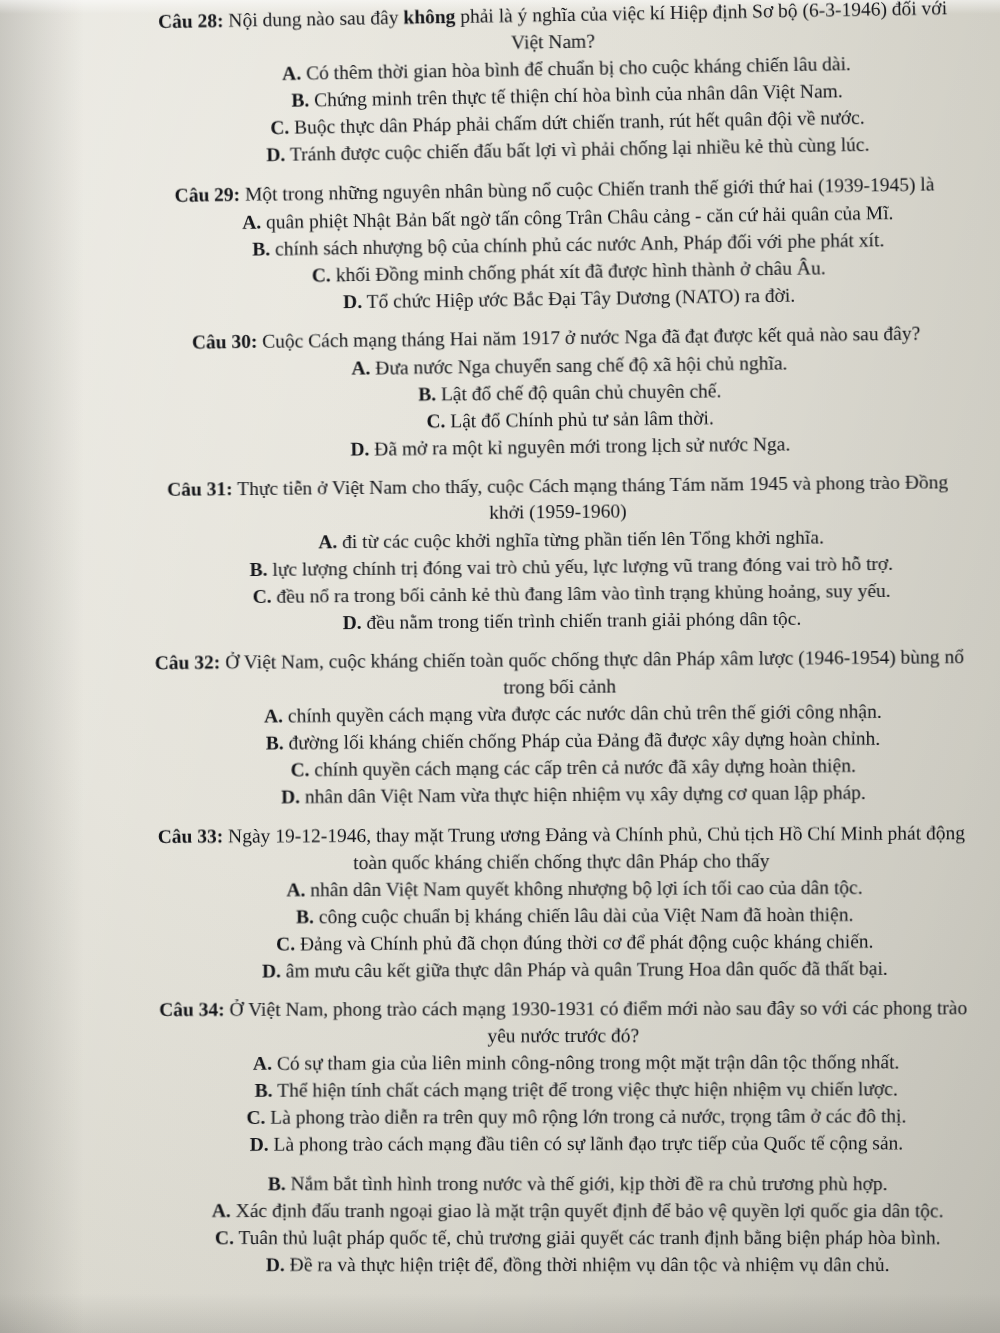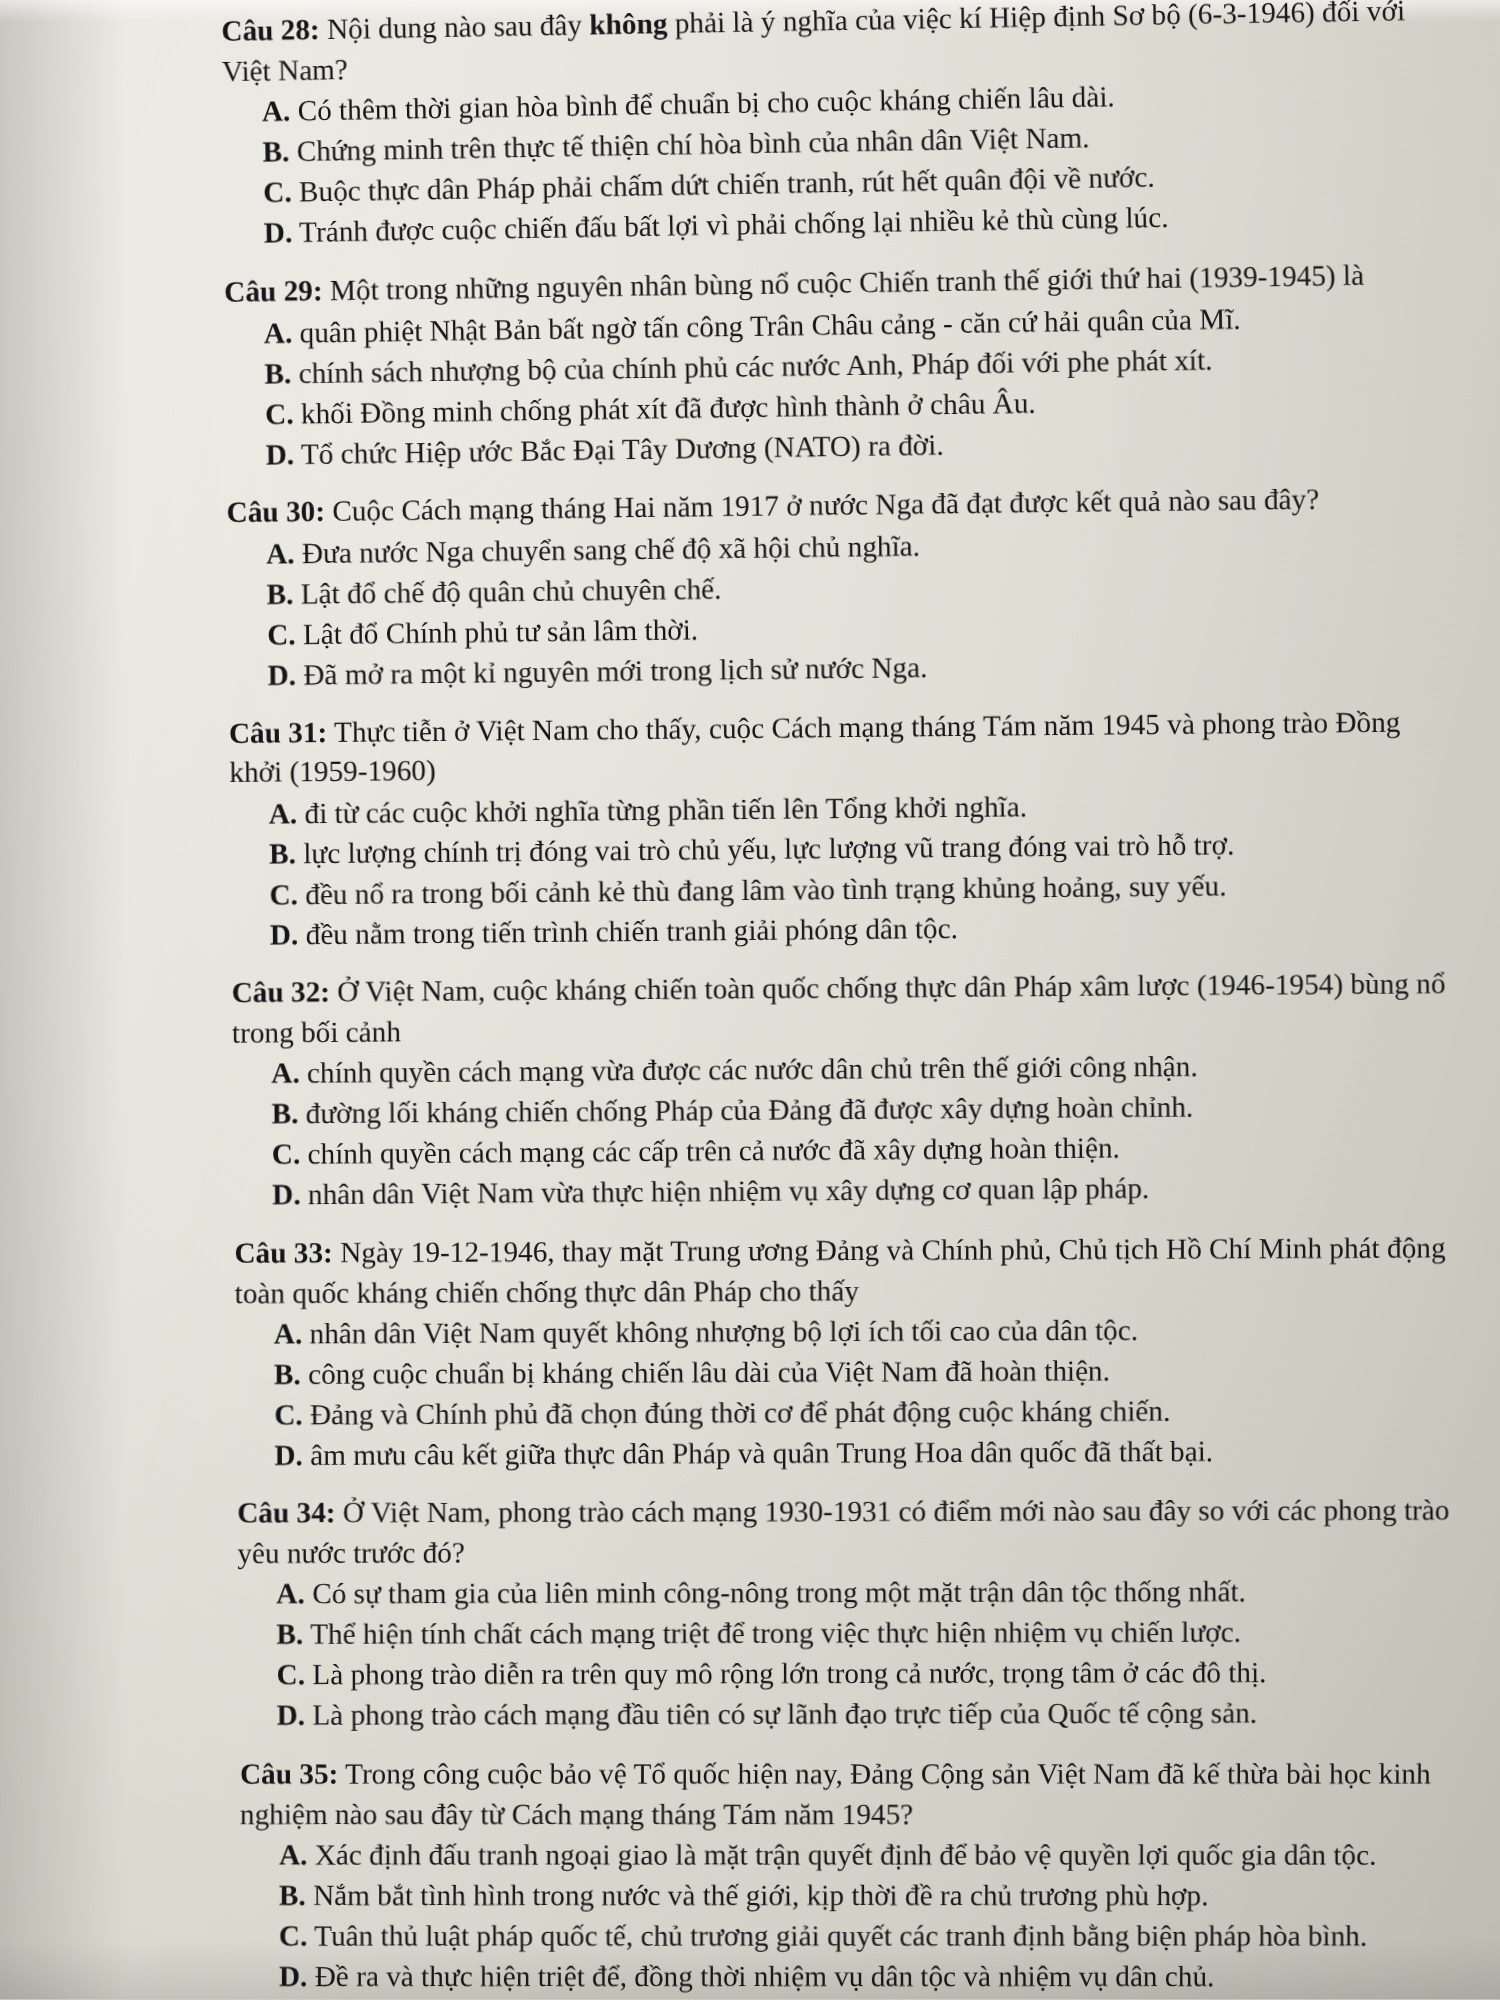--- a/index.html
+++ b/index.html
@@ -12,20 +12,21 @@
     background: #cfcdc4;
     font-family: "Liberation Serif", serif;
     overflow: hidden;
   }
   #page {
     position: relative;
     width: 1000px;
     height: 1333px;
     background:
       radial-gradient(ellipse at 30% 20%, #e9e7df 0%, #e3e1d8 40%, #d8d6cc 75%, #cbc9bf 100%);
+    text-align: center;
   }
   
   #page::before {
     content: "";
     position: absolute;
     inset: 0;
     background: linear-gradient(105deg, rgba(255,255,255,0.30) 0%, rgba(255,255,255,0.05) 30%, rgba(0,0,0,0.02) 60%, rgba(0,0,0,0.07) 100%);
     pointer-events: none;
   }
   #page::after {
@@ -179,24 +180,20 @@
         <span class="qnum">Câu 34:</span>
         <span>Ở Việt Nam, phong trào cách mạng 1930-1931 có điểm mới nào sau đây so với các phong trào yêu nước trước đó?</span>
       </p>
       <p class="opt"><span class="lbl">A.</span> <span>Có sự tham gia của liên minh công-nông trong một mặt trận dân tộc thống nhất.</span></p>
       <p class="opt"><span class="lbl">B.</span> <span>Thể hiện tính chất cách mạng triệt để trong việc thực hiện nhiệm vụ chiến lược.</span></p>
       <p class="opt"><span class="lbl">C.</span> <span>Là phong trào diễn ra trên quy mô rộng lớn trong cả nước, trọng tâm ở các đô thị.</span></p>
       <p class="opt"><span class="lbl">D.</span> <span>Là phong trào cách mạng đầu tiên có sự lãnh đạo trực tiếp của Quốc tế cộng sản.</span></p>
     </div>
 
     <div class="qblock r8">
-      <p class="qstem">
-        <span class="qnum">Câu 35:</span>
-        <span>Trong công cuộc bảo vệ Tổ quốc hiện nay, Đảng Cộng sản Việt Nam đã kế thừa bài học kinh nghiệm nào sau đây từ Cách mạng tháng Tám năm 1945?</span>
-      </p>
+      <p class="opt"><span class="lbl">B.</span> <span>Nắm bắt tình hình trong nước và thế giới, kịp thời đề ra chủ trương phù hợp.</span></p>
       <p class="opt"><span class="lbl">A.</span> <span>Xác định đấu tranh ngoại giao là mặt trận quyết định để bảo vệ quyền lợi quốc gia dân tộc.</span></p>
-      <p class="opt"><span class="lbl">B.</span> <span>Nắm bắt tình hình trong nước và thế giới, kịp thời đề ra chủ trương phù hợp.</span></p>
       <p class="opt"><span class="lbl">C.</span> <span>Tuân thủ luật pháp quốc tế, chủ trương giải quyết các tranh định bằng biện pháp hòa bình.</span></p>
       <p class="opt"><span class="lbl">D.</span> <span>Đề ra và thực hiện triệt để, đồng thời nhiệm vụ dân tộc và nhiệm vụ dân chủ.</span></p>
     </div>
 
   </div>
 </div>
 
 </body></html>

